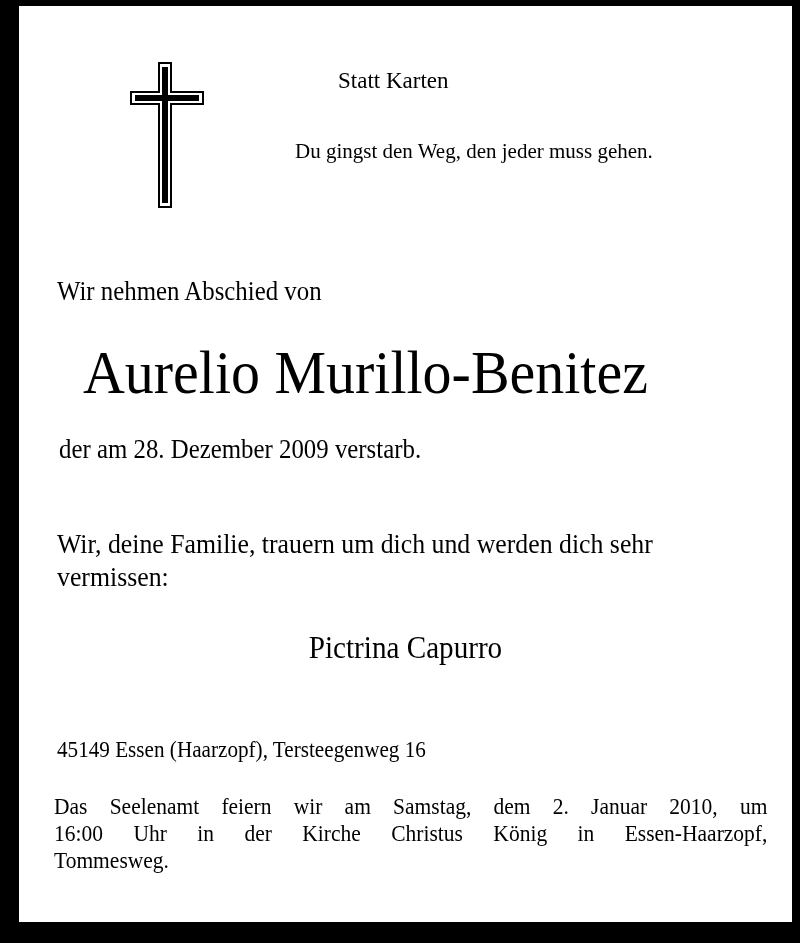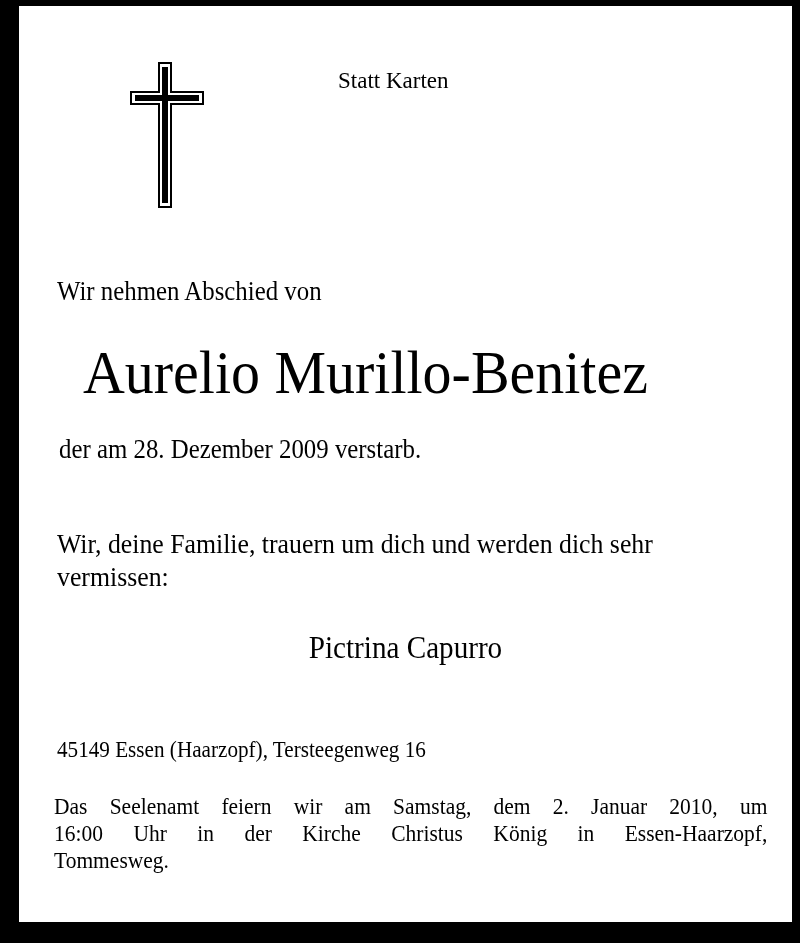--- a/index.html
+++ b/index.html
@@ -41,20 +41,21 @@
 
     <path d="M30 1 H42 V30 H74 V42 H42 V145 H30 V42 H2 V30 H30 Z" fill="#fff" stroke="#000" stroke-width="2"></path>
 
     <rect x="33" y="5" width="6" height="136" fill="#000"></rect>
     <rect x="6" y="33" width="64" height="6" fill="#000"></rect>
   </svg>
 
   <div class="abs statt">Statt Karten</div>
 
   <div class="abs verse">
+    <div>Du gingst den Weg, den jeder muss gehen.</div>
   </div>
 
   <div class="abs intro">Wir nehmen Abschied von</div>
 
   <div class="abs name">Aurelio Murillo-Benitez</div>
 
   <div class="abs died">der am 28. Dezember 2009 verstarb.</div>
 
   <div class="abs family">Wir, deine Familie, trauern um dich und werden dich sehr vermissen:</div>
 

